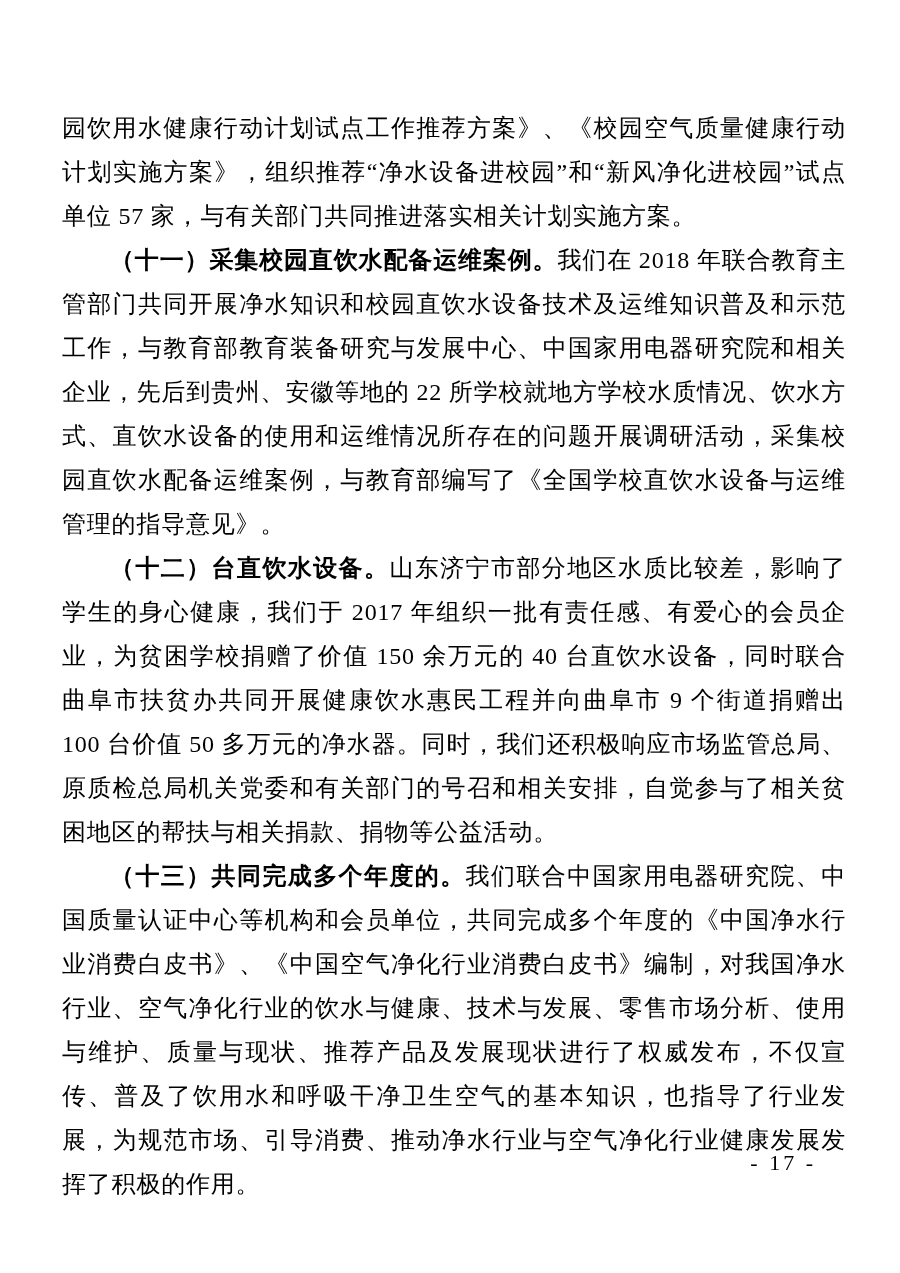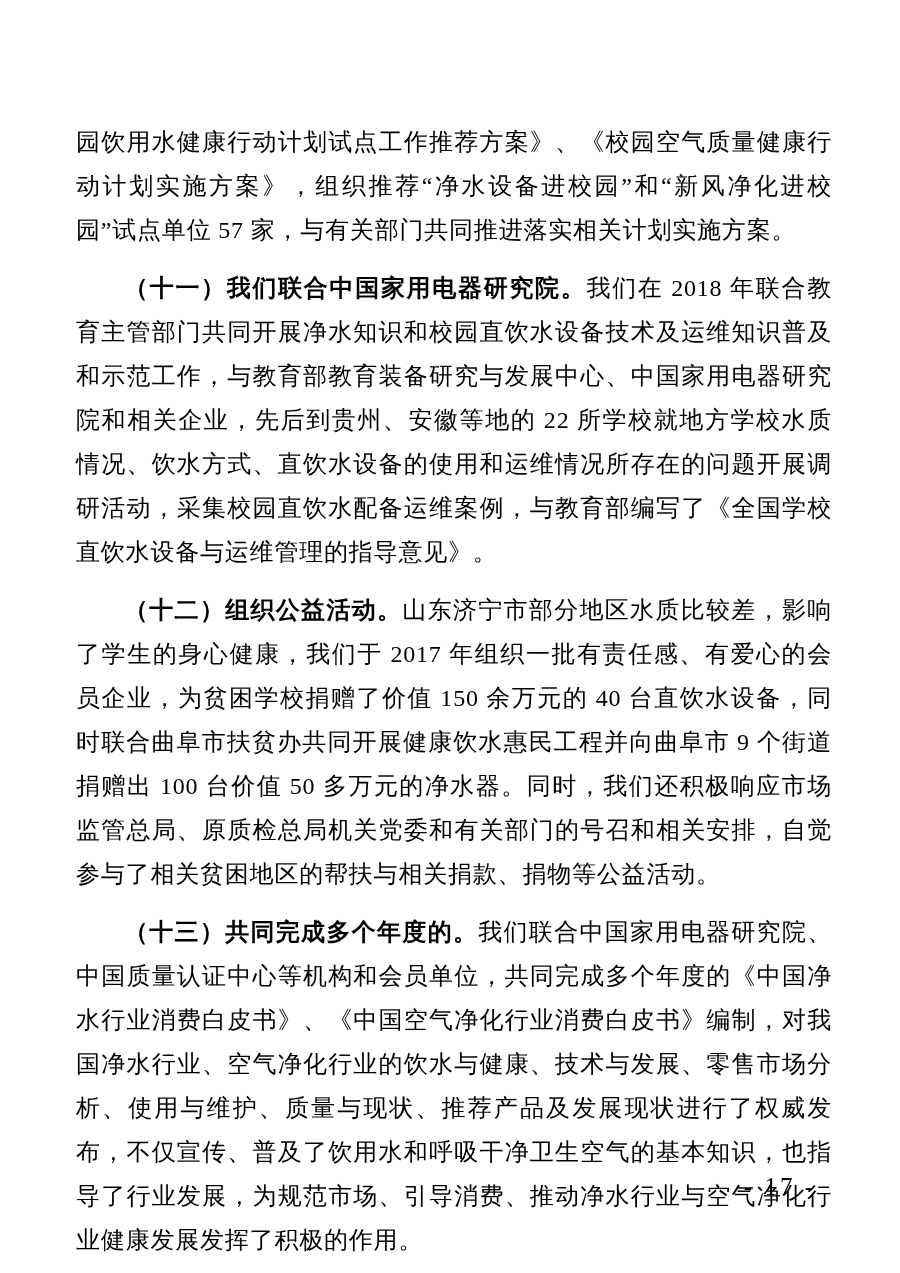--- a/index.html
+++ b/index.html
@@ -15,52 +15,51 @@
     position: relative;
     overflow: hidden;
   }
   .page {
     position: absolute;
     top: 106px;
     left: 62px;
     width: 784px;
   }
   .para {
-    margin: 14px;
+    margin: 0;
     font-size: 24px;
     line-height: 44px;
     text-align: justify;
     text-indent: 2em;
     letter-spacing: 0.8px;
   }
   .para.no-indent {
     text-indent: 0;
   }
   .lead {
     font-weight: bold;
   }
   .page-number {
     position: absolute;
     top: 1148px;
     right: 84px;
-    font-size: 25px;
+    font-size: 22px;
     line-height: 30px;
     letter-spacing: 3px;
     font-family: "Liberation Serif", "DejaVu Serif", serif;
-    margin-top: 24px;
   }
 </style>
 </head>
 <body>
 
 <div class="page">
 
   <p class="para no-indent"><b class="lead"></b><span>园饮用水健康行动计划试点工作推荐方案》、《校园空气质量健康行动计划实施方案》，组织推荐“净水设备进校园”和“新风净化进校园”试点单位 57 家，与有关部门共同推进落实相关计划实施方案。</span></p>
 
-  <p class="para"><b class="lead">（十一）我们联合中国家用电器研究院。</b><span>我们在 2018 年联合教育主管部门共同开展净水知识和校园直饮水设备技术及运维知识普及和示范工作，与教育部教育装备研究与发展中心、中国家用电器研究院和相关企业，先后到贵州、安徽等地的 22 所学校就地方学校水质情况、饮水方式、直饮水设备的使用和运维情况所存在的问题开展调研活动，采集校园直饮水配备运维案例，与教育部编写了《全国学校直饮水设备与运维管理的指导意见》。</span></p>
+  <p class="para"><b class="lead">（十一）采集校园直饮水配备运维案例。</b><span>我们在 2018 年联合教育主管部门共同开展净水知识和校园直饮水设备技术及运维知识普及和示范工作，与教育部教育装备研究与发展中心、中国家用电器研究院和相关企业，先后到贵州、安徽等地的 22 所学校就地方学校水质情况、饮水方式、直饮水设备的使用和运维情况所存在的问题开展调研活动，采集校园直饮水配备运维案例，与教育部编写了《全国学校直饮水设备与运维管理的指导意见》。</span></p>
 
-  <p class="para"><b class="lead">（十二）组织公益活动。</b><span>山东济宁市部分地区水质比较差，影响了学生的身心健康，我们于 2017 年组织一批有责任感、有爱心的会员企业，为贫困学校捐赠了价值 150 余万元的 40 台直饮水设备，同时联合曲阜市扶贫办共同开展健康饮水惠民工程并向曲阜市 9 个街道捐赠出 100 台价值 50 多万元的净水器。同时，我们还积极响应市场监管总局、原质检总局机关党委和有关部门的号召和相关安排，自觉参与了相关贫困地区的帮扶与相关捐款、捐物等公益活动。</span></p>
+  <p class="para"><b class="lead">（十二）台直饮水设备。</b><span>山东济宁市部分地区水质比较差，影响了学生的身心健康，我们于 2017 年组织一批有责任感、有爱心的会员企业，为贫困学校捐赠了价值 150 余万元的 40 台直饮水设备，同时联合曲阜市扶贫办共同开展健康饮水惠民工程并向曲阜市 9 个街道捐赠出 100 台价值 50 多万元的净水器。同时，我们还积极响应市场监管总局、原质检总局机关党委和有关部门的号召和相关安排，自觉参与了相关贫困地区的帮扶与相关捐款、捐物等公益活动。</span></p>
 
   <p class="para"><b class="lead">（十三）共同完成多个年度的。</b><span>我们联合中国家用电器研究院、中国质量认证中心等机构和会员单位，共同完成多个年度的《中国净水行业消费白皮书》、《中国空气净化行业消费白皮书》编制，对我国净水行业、空气净化行业的饮水与健康、技术与发展、零售市场分析、使用与维护、质量与现状、推荐产品及发展现状进行了权威发布，不仅宣传、普及了饮用水和呼吸干净卫生空气的基本知识，也指导了行业发展，为规范市场、引导消费、推动净水行业与空气净化行业健康发展发挥了积极的作用。</span></p>
 
 </div>
 
 <div class="page-number">- 17 -</div>
 
 </body></html>

